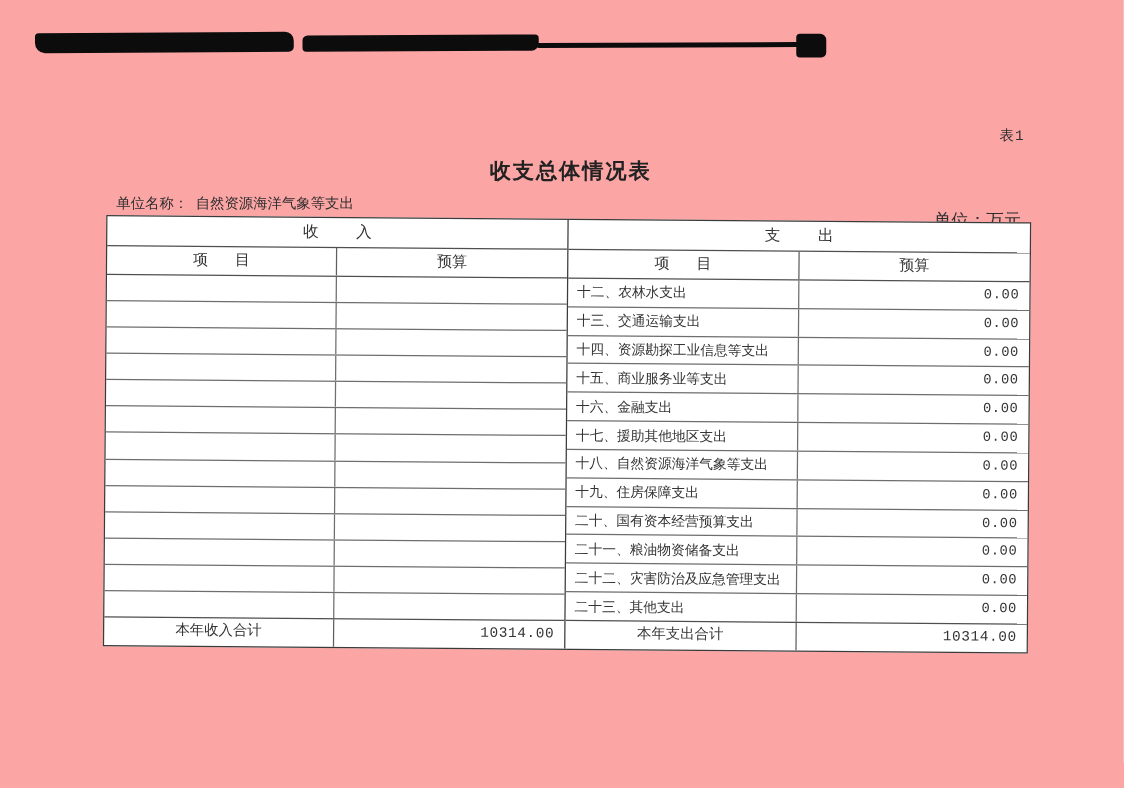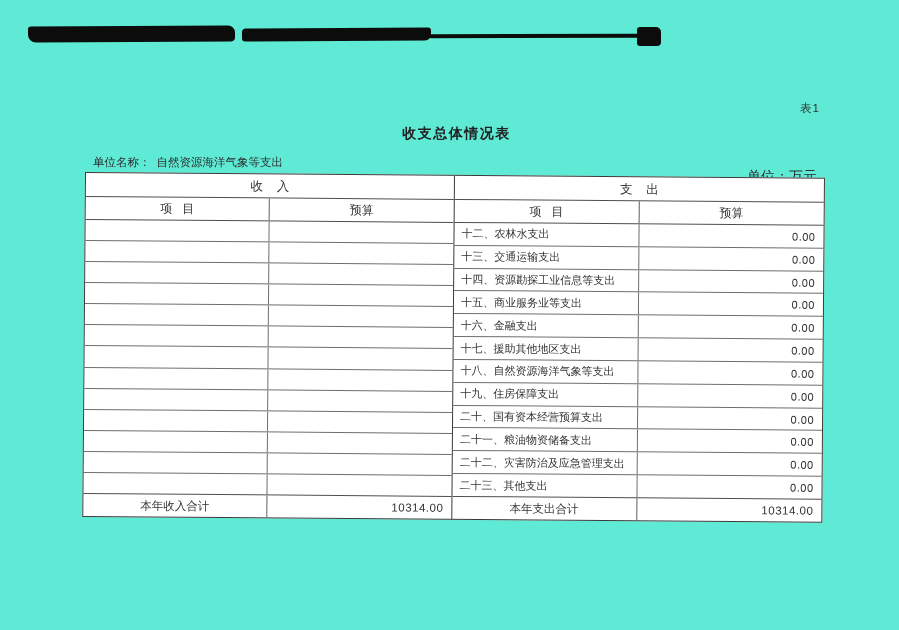--- a/index.html
+++ b/index.html
@@ -1,34 +1,34 @@
 <!DOCTYPE html>
 <html><head>
 <meta charset="utf-8">
 <style>
   html,body{margin:0;padding:0;background:#e8e8e8;}
   .page{
     position:relative;
     width:899px;height:630px;
-    background:#5eead4;
+    background:#fca5a5;
     overflow:hidden;
-    font-family:Liberation Sans, sans-serif;
+    font-family:Liberation Mono, monospace;
     color:#2e2e2e;
   }
   
   .mark{position:absolute;background:#0c0c0c;}
   .mark1{left:28px;top:26px;width:207px;height:16px;border-radius:3px 7px 4px 8px;transform:rotate(-0.35deg);}
   .mark2{left:242px;top:28px;width:189px;height:13px;border-radius:4px 3px 6px 3px;transform:rotate(-0.3deg);}
   .mark3{left:429px;top:34px;width:211px;height:4px;border-radius:2px;transform:rotate(-0.2deg);}
   .mark4{left:637px;top:27px;width:24px;height:19px;border-radius:3px 5px 4px 3px;}
   .tag{position:absolute;top:101px;right:79px;font-size:11.5px;letter-spacing:1px;}
   .title{
     position:absolute;top:125px;left:0;width:899px;
     text-align:center;text-indent:14px;
-    font-size:14px;font-weight:bold;letter-spacing:1.5px;color:#222;
+    font-size:17px;font-weight:bold;letter-spacing:1.5px;color:#222;
   }
   .meta-left{position:absolute;left:93px;top:155px;font-size:11.5px;}
   .meta-left .lbl{margin-right:6px;}
   .meta-right{position:absolute;right:82px;top:168px;font-size:14px;}
   
   .tbl{
     position:absolute;left:85px;top:172px;width:740px;height:345px;
     display:flex;
     border:1.4px solid #3b3b3b;
     box-sizing:border-box;

